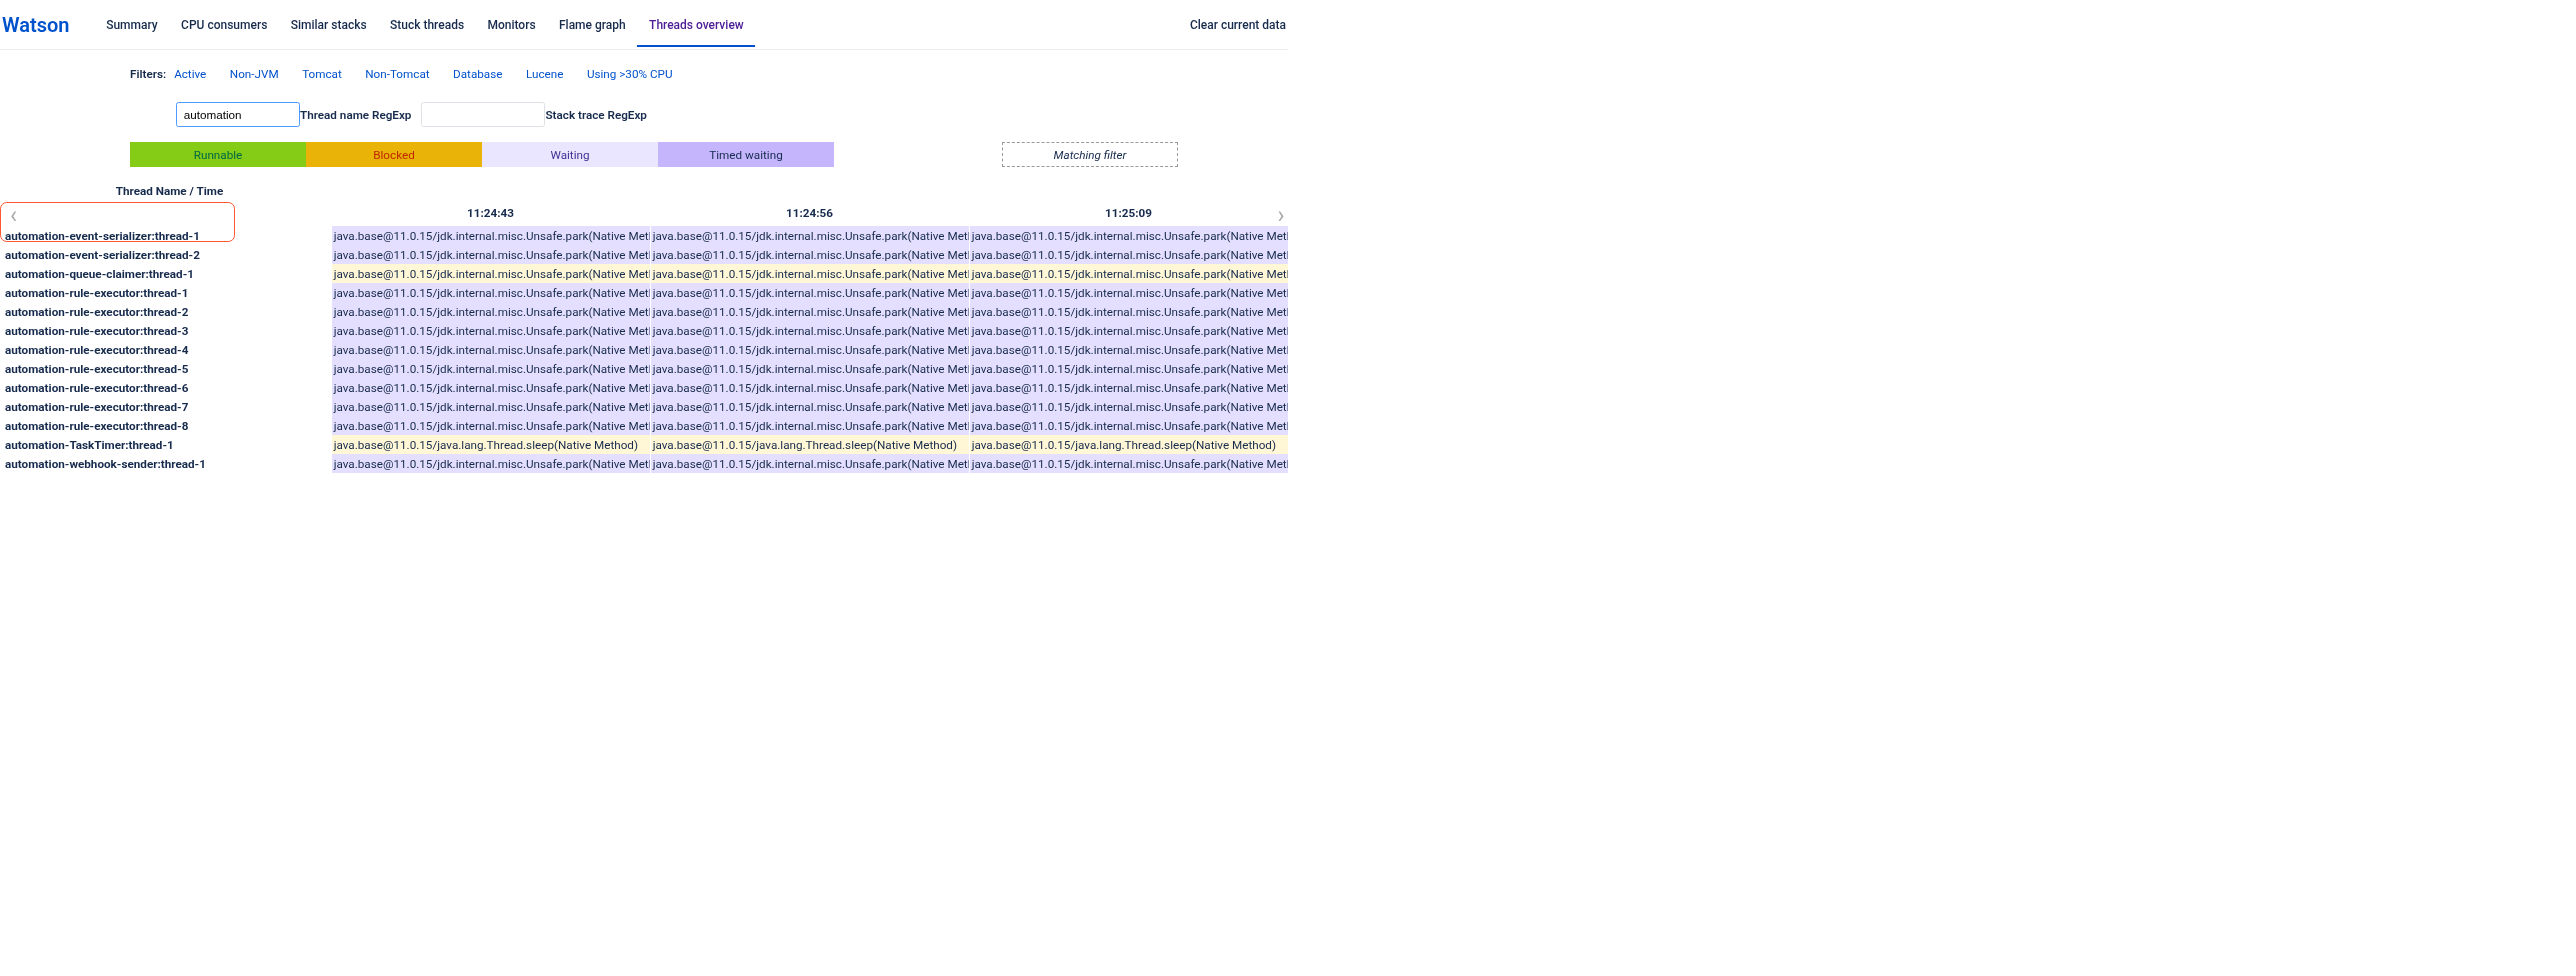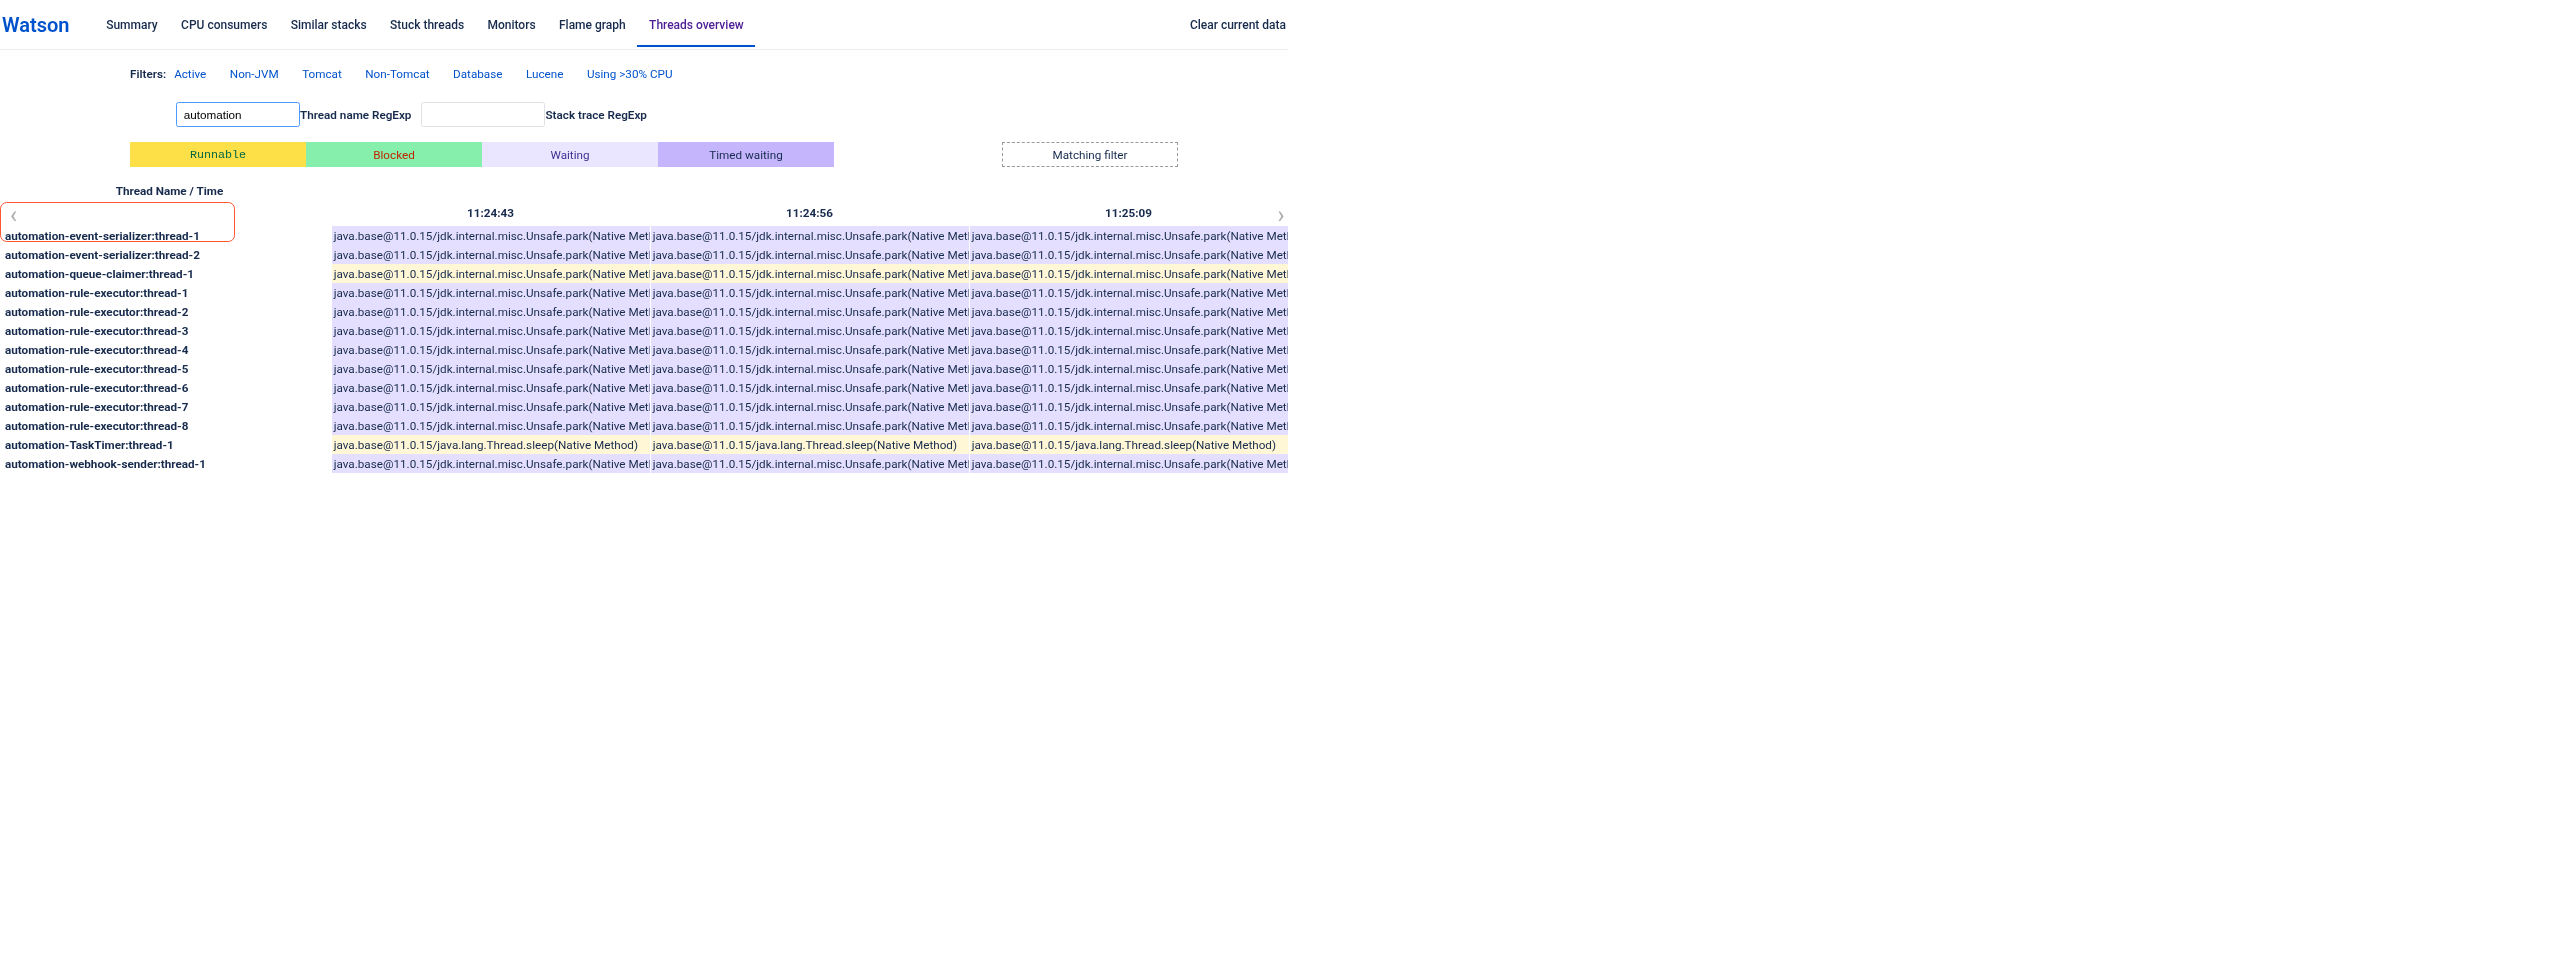--- a/index.html
+++ b/index.html
@@ -106,32 +106,33 @@
     margin-bottom: 11.7px;
   }
   .legend-item {
     width: 176px;
     height: 25px;
     display: flex;
     align-items: center;
     justify-content: center;
     font-size: 11.7px;
   }
-  .legend-runnable { background: #fde047; color: #006644; font-family: Liberation Mono, monospace; }
-  .legend-blocked  { background: #86efac; color: #bf2600; }
+  .legend-runnable { background: #84cc16; color: #006644; }
+  .legend-blocked  { background: #eab308; color: #bf2600; }
   .legend-waiting  { background: #eae6ff; color: #403294; }
   .legend-timed    { background: #c4b5fd; color: #172b4d; }
   .matching-filter {
     margin-left: 168px;
     border: 1.3px dashed #999;
     width: 176px;
     height: 25px;
     display: flex;
     align-items: center;
     justify-content: center;
+    font-style: italic;
   }
   .table-wrap {
     position: relative;
   }
   .table-header {
     display: flex;
     font-weight: 700;
     padding: 5px 0 6.7px 0;
   }
   .col-name {

